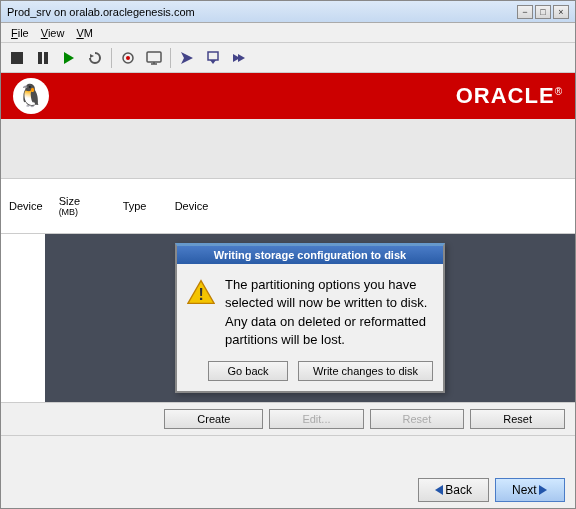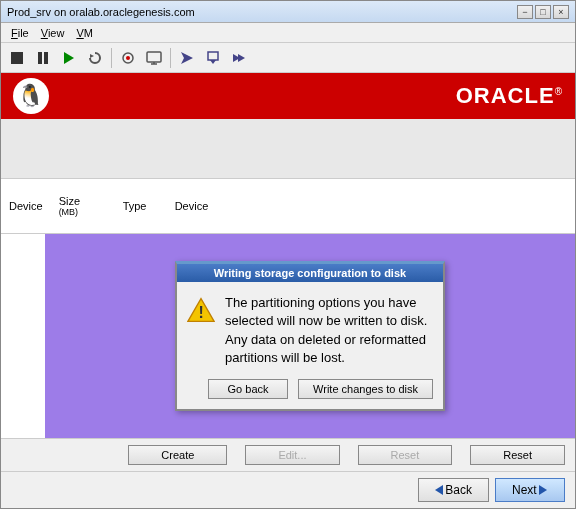--- a/index.html
+++ b/index.html
@@ -188,21 +188,21 @@
     }
 
     .col-header-small {
       font-size: 9px;
       display: block;
     }
 
     
     .partition-area {
       flex: 1;
-      background: #8b5cf6;
+      background: #0f172a;
       position: relative;
       overflow: hidden;
       margin-left: 44px;
     }
 
     
     .dialog-overlay {
       position: absolute;
       top: 0; left: 0; right: 0; bottom: 0;
       display: flex;
@@ -285,21 +285,20 @@
     }
 
     .action-btn {
       padding: 3px 32px;
       font-size: 11px;
       border: 1px solid #888;
       background: linear-gradient(to bottom, #f5f5f5, #e0e0e0);
       cursor: pointer;
       min-width: 56px;
       text-align: center;
-      margin-left: 12px;
     }
 
     .action-btn:disabled, .action-btn.disabled {
       color: #aaa;
       cursor: default;
     }
 
     
     .nav-buttons {
       display: flex;
@@ -314,20 +313,21 @@
 
     .nav-btn {
       padding: 4px 16px;
       font-size: 12px;
       border: 1px solid #888;
       background: linear-gradient(to bottom, #f5f5f5, #e0e0e0);
       cursor: pointer;
       display: flex;
       align-items: center;
       min-width: 70px;
+      margin-top: 36px;
     }
 
     .nav-btn-next {
       background: linear-gradient(to bottom, #d0e8ff, #a8c8f0);
       border-color: #4a7cc7;
     }
 
     
     .arrow-left {
       display: inline-block;

